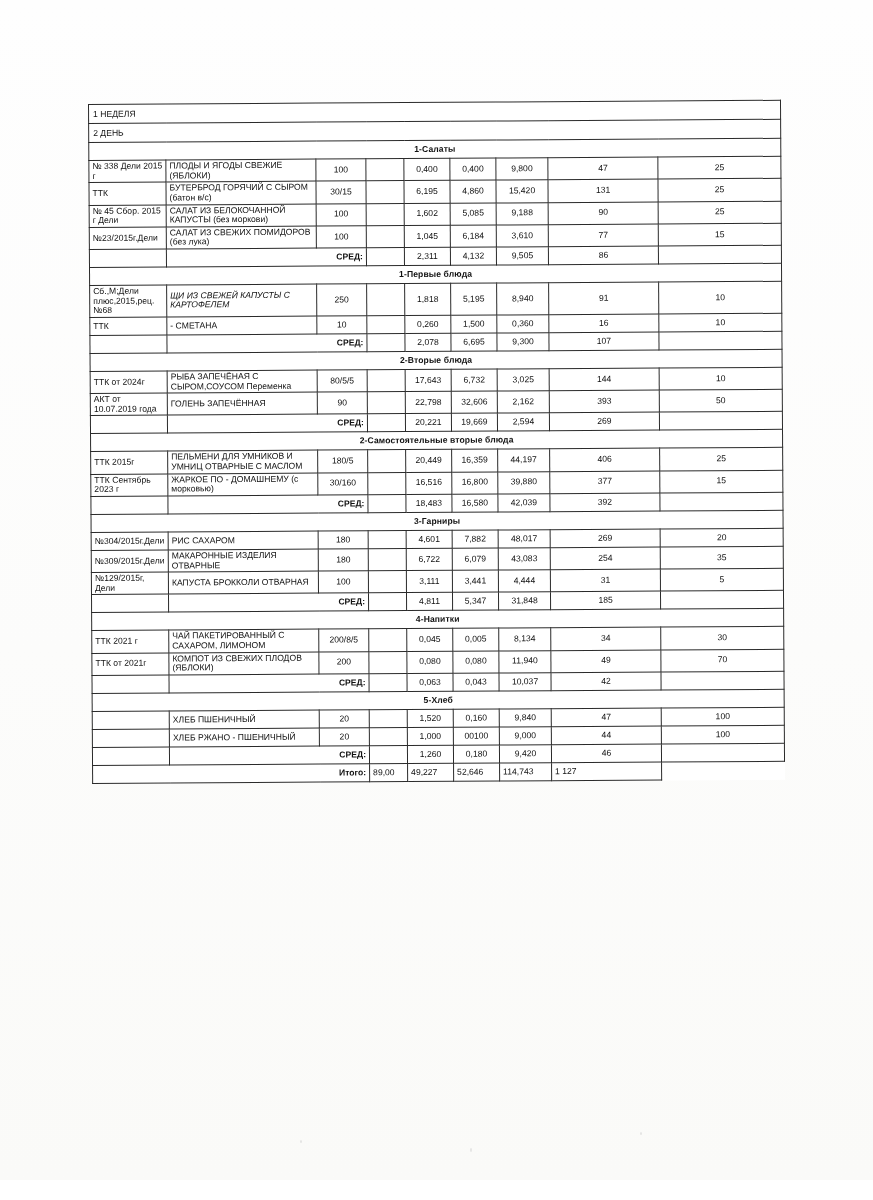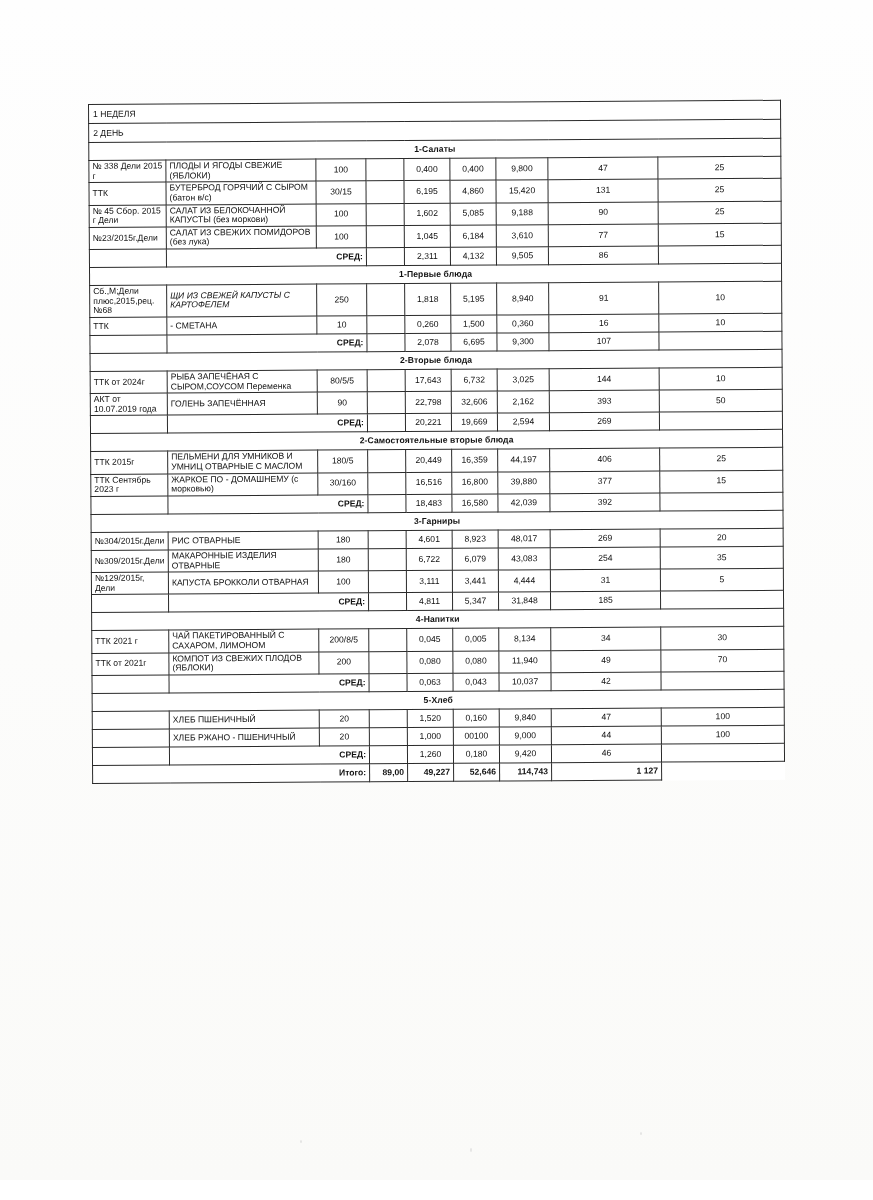--- a/index.html
+++ b/index.html
@@ -103,22 +103,22 @@
     font-size: 8.8px;
     padding-right: 5px;
   }
   .total-label {
     text-align: right;
     font-weight: bold;
     font-size: 9.2px;
     padding-right: 6px;
   }
   .total-num {
-    text-align: right;
-    font-weight: bold;
+    text-align: left;
+    font-weight: normal;
     font-size: 9.4px;
   }
   .tall { height: 24px; }
   .tall2 { height: 26px; font-style: italic; }
   
   .speck {
     position: absolute;
     background: #cfcfcf;
     border-radius: 50%;
     opacity: .5;
@@ -316,25 +316,25 @@
           <td class="num">42,039</td>
           <td class="num">392</td>
           <td class="num"></td>
         </tr>
 
         <tr>
           <td class="section" colspan="9">3-Гарниры</td>
         </tr>
         <tr>
           <td class="code">№304/2015г.Дели</td>
-          <td class="dish tall">РИС ОТВАРНЫЕ</td>
+          <td class="dish tall">РИС САХАРОМ</td>
           <td class="qty">180</td>
           <td class="num"></td>
           <td class="num">4,601</td>
-          <td class="num">8,923</td>
+          <td class="num">7,882</td>
           <td class="num">48,017</td>
           <td class="num">269</td>
           <td class="num">20</td>
         </tr>
         <tr>
           <td class="code">№309/2015г.Дели</td>
           <td class="dish tall">МАКАРОННЫЕ ИЗДЕЛИЯ ОТВАРНЫЕ</td>
           <td class="qty">180</td>
           <td class="num"></td>
           <td class="num">6,722</td>

